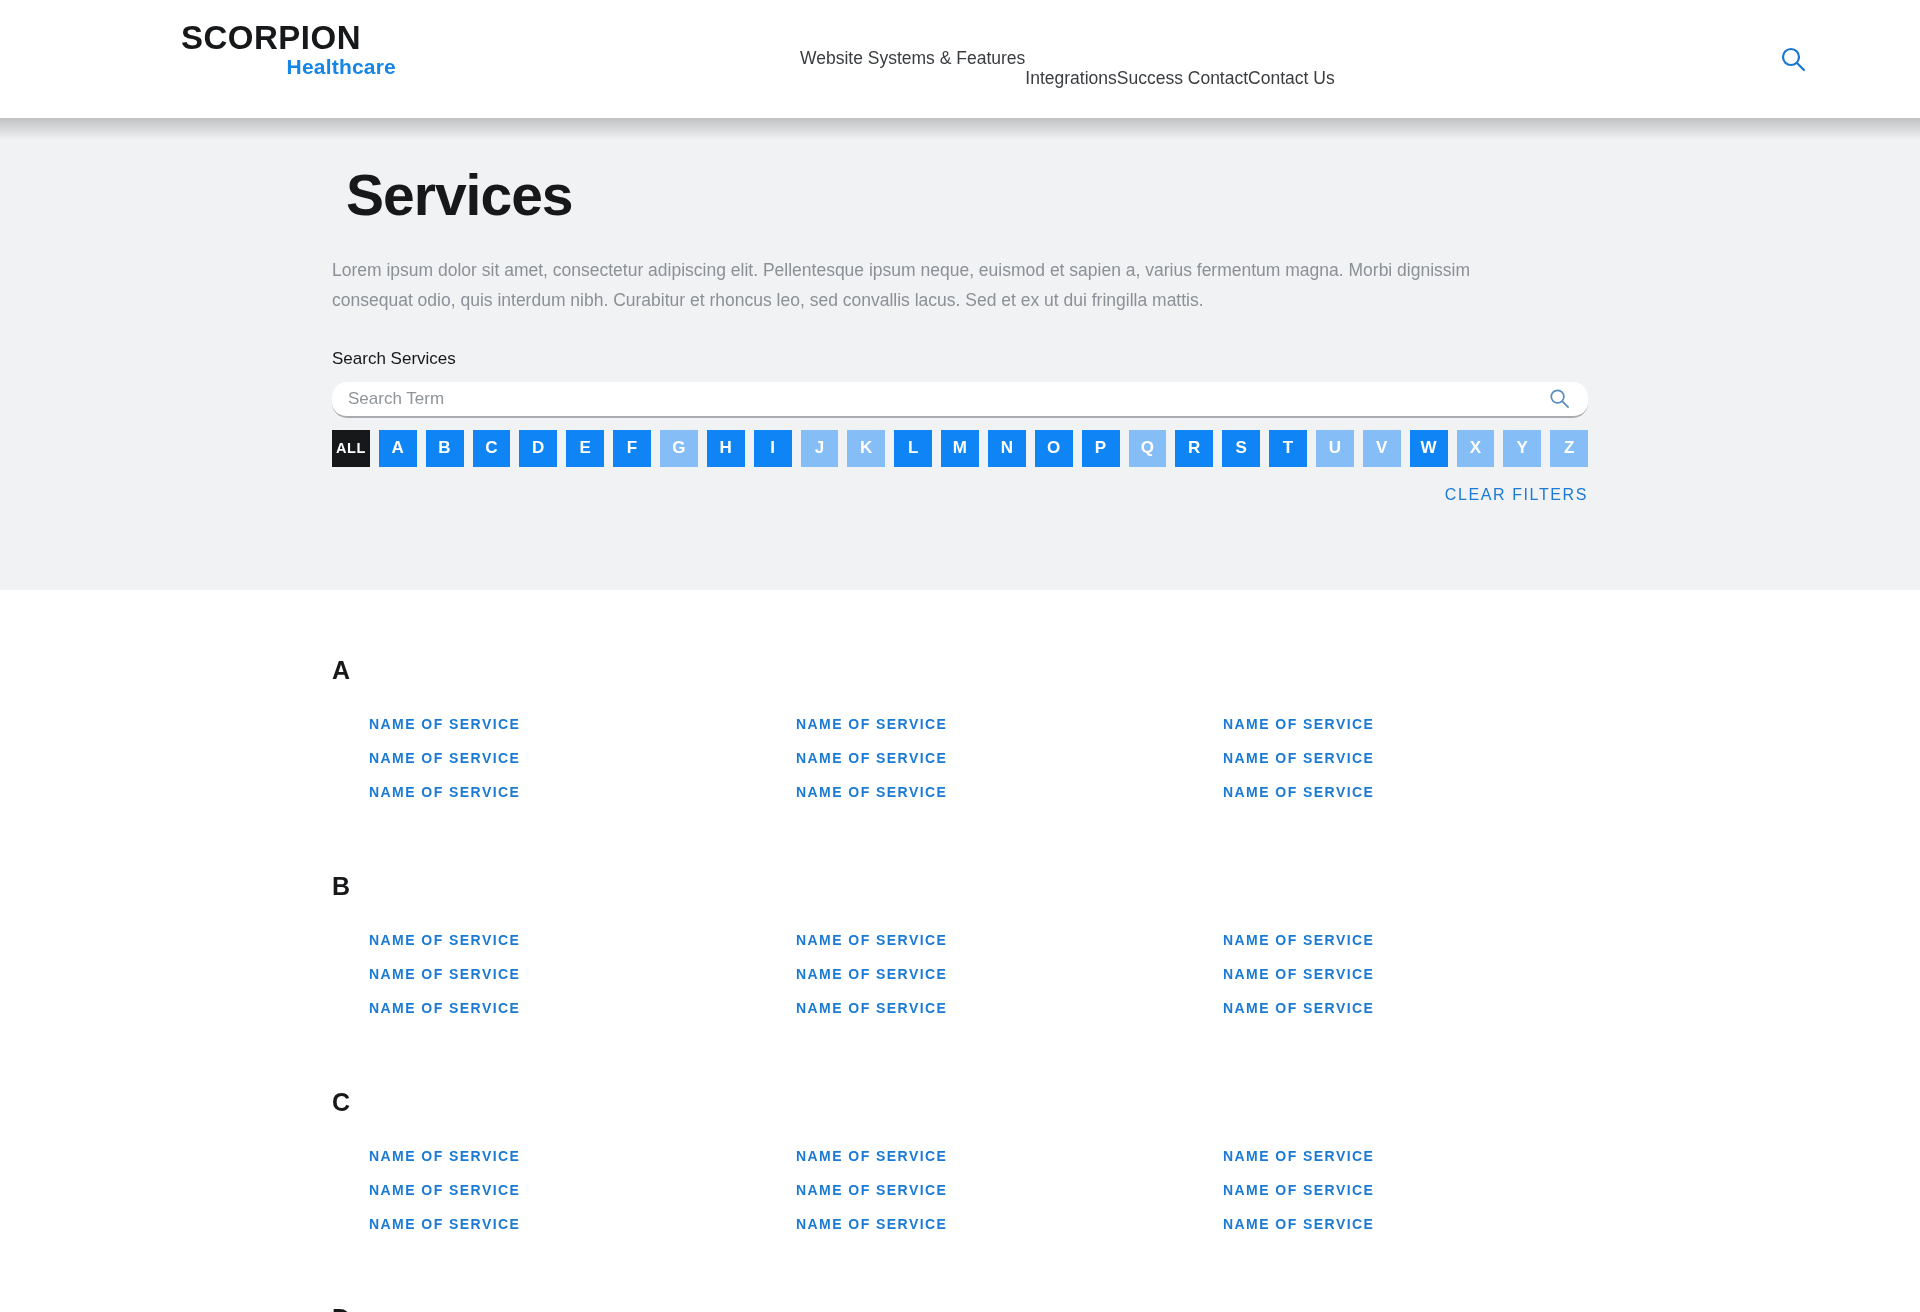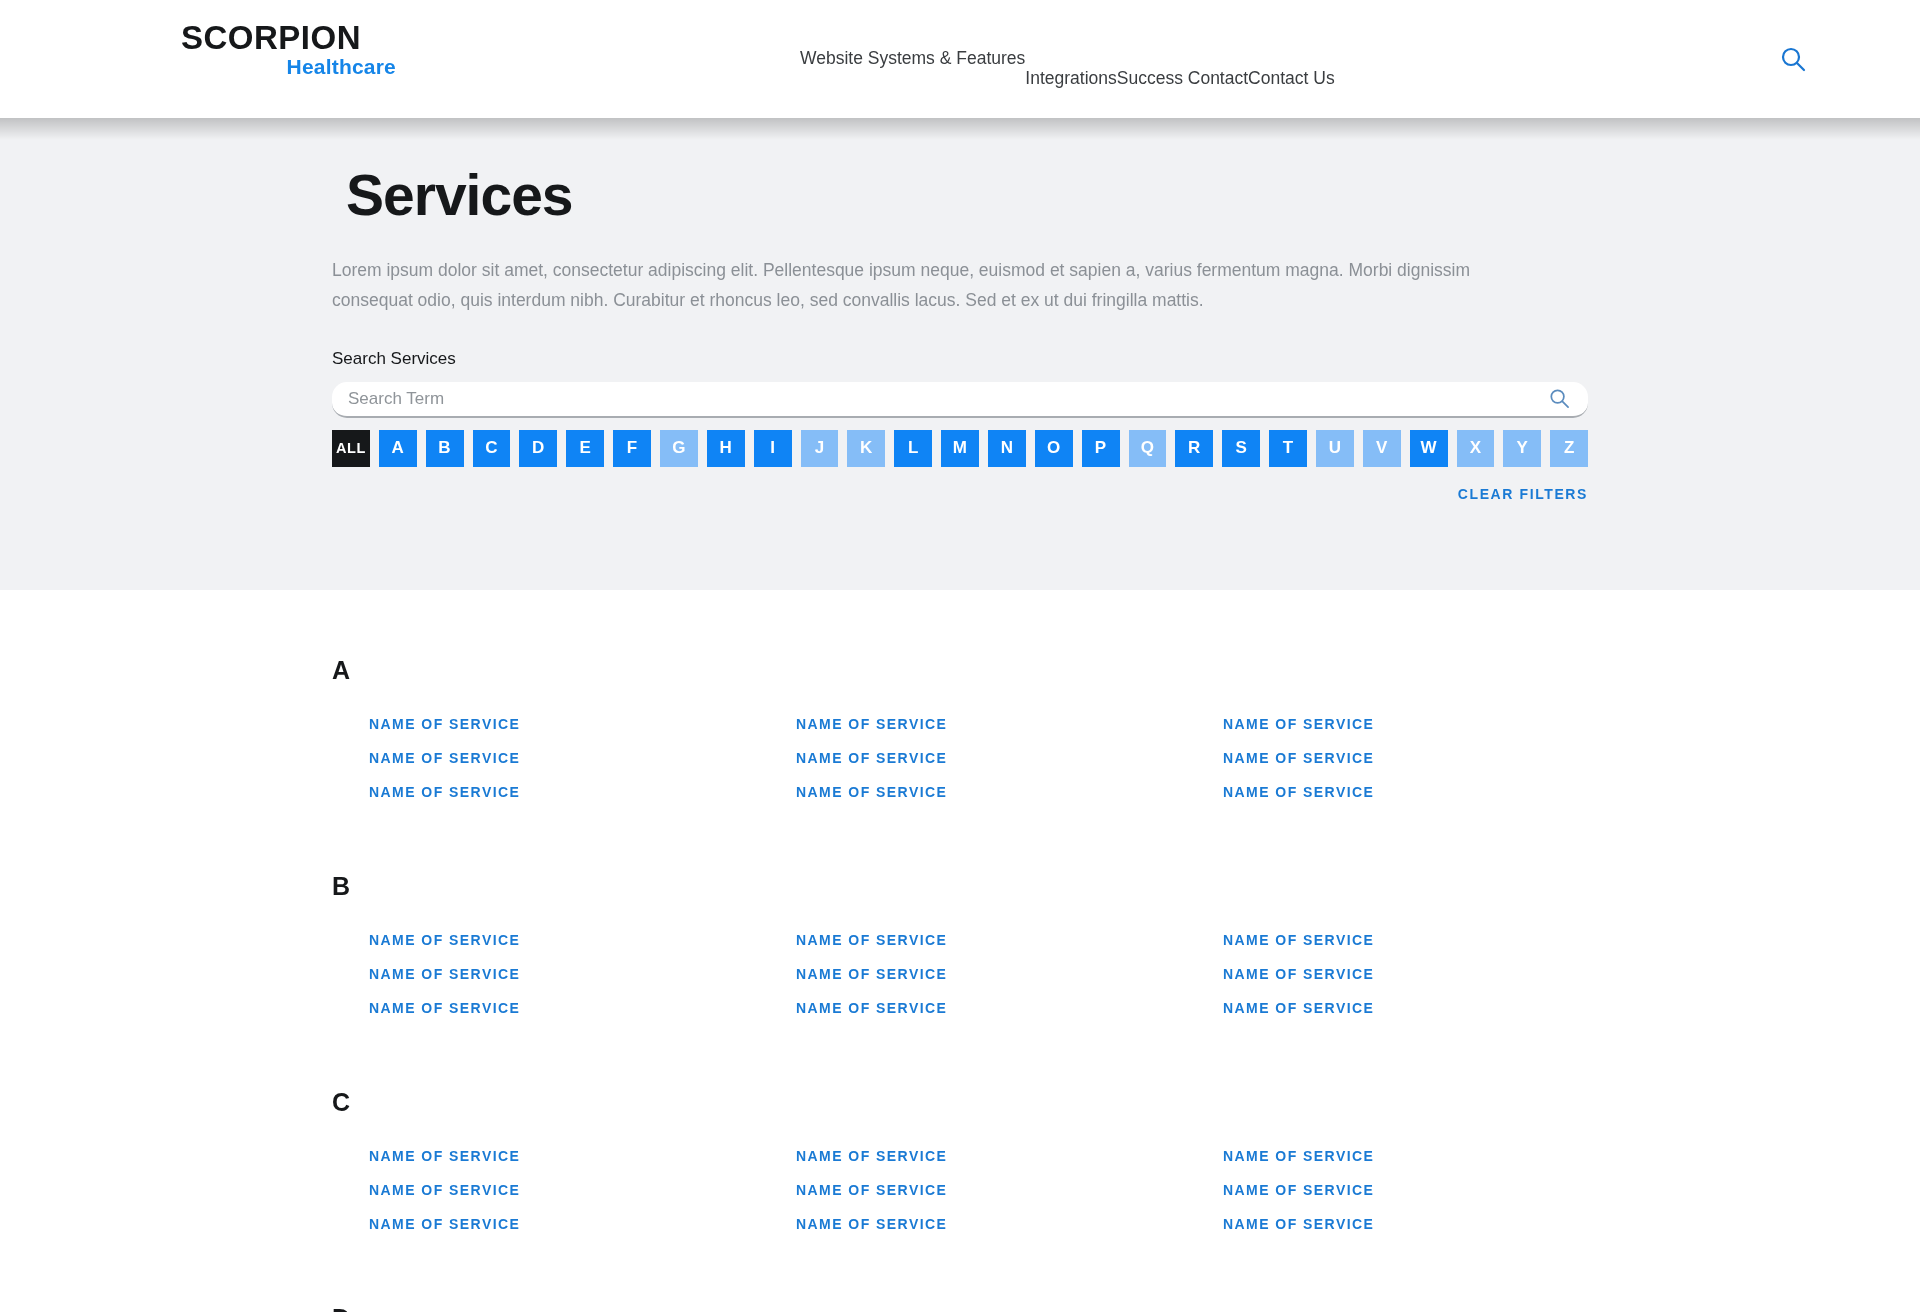--- a/index.html
+++ b/index.html
@@ -178,22 +178,22 @@
   }
   .letter.all{ background:#16181a; font-size:14.5px; letter-spacing:0.5px; }
   .letter.on{ background:#0f84f5; }
   .letter.off{ background:#85bdf7; }
   .clear-row{
     display:flex;
     justify-content:flex-end;
     margin-top:19px;
   }
   .clear-link{
-    font-size:14px;
-    font-weight:bold;
+    font-size:16px;
+    font-weight:normal;
     letter-spacing:1.6px;
     color:#1a7ad4;
     text-decoration:none;
     cursor:pointer;
   }
 
   
   .list-area{
     background:#ffffff;
     padding-top:66px;

